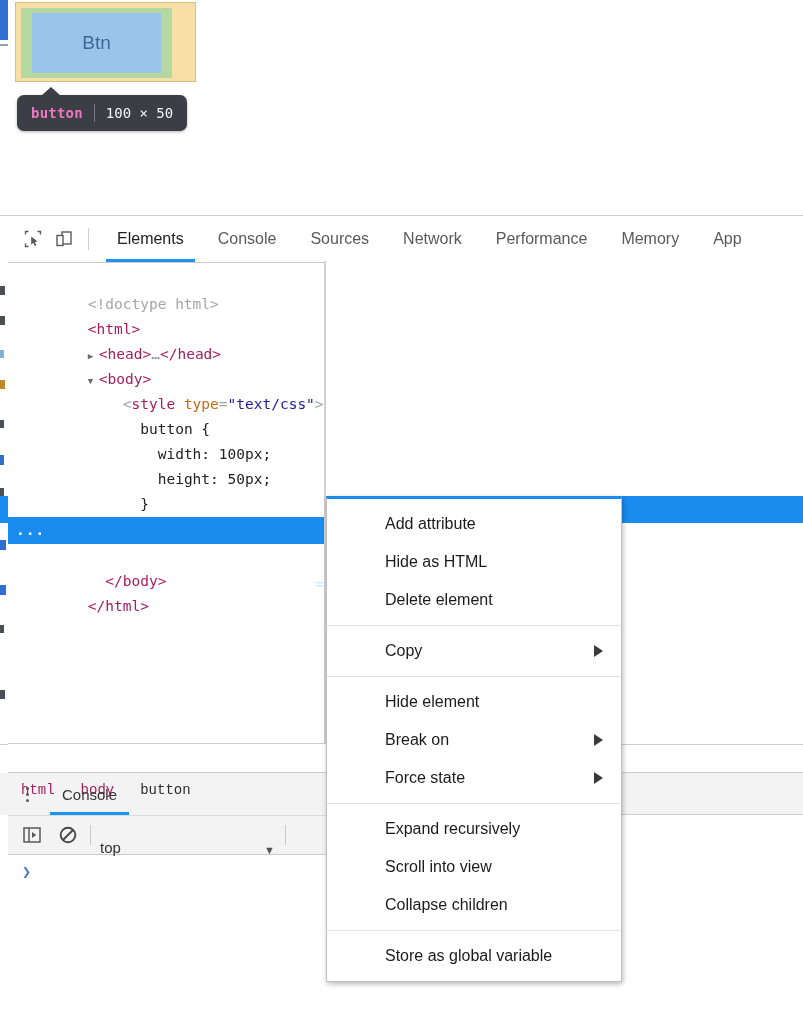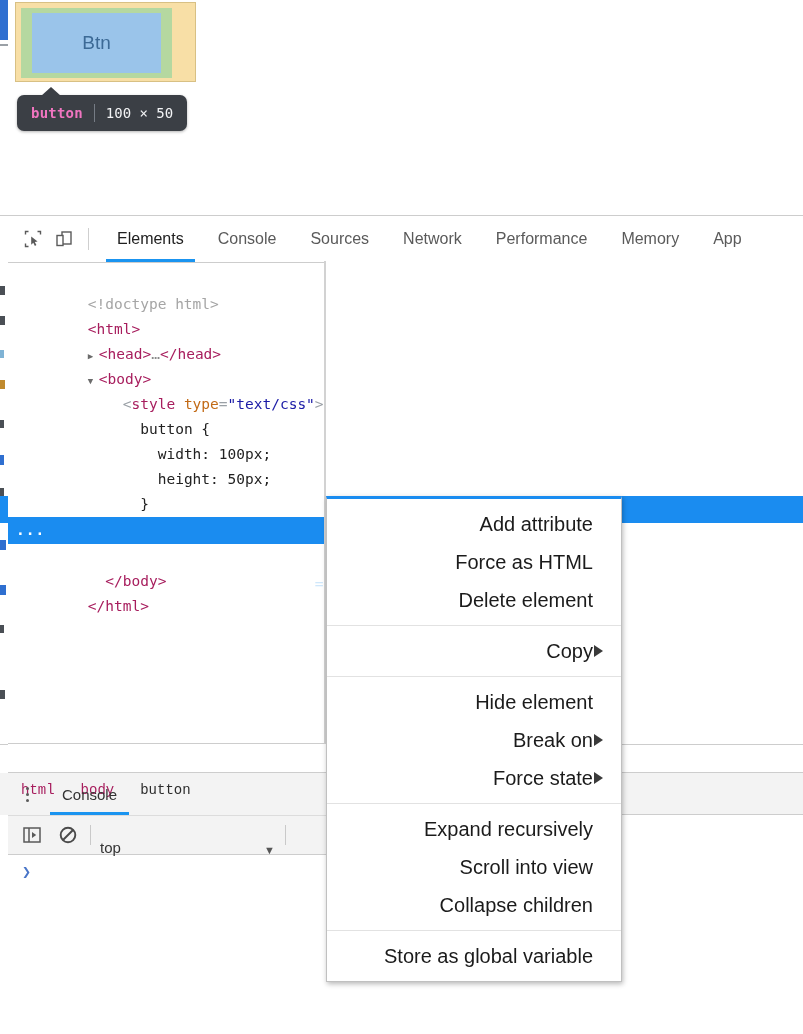--- a/index.html
+++ b/index.html
@@ -322,24 +322,23 @@
     box-shadow: 1px 2px 5px rgba(0,0,0,.28);
     box-sizing: border-box;
     z-index: 10;
     padding: 6px 0 6px 0;
   }
   .mi {
     position: relative;
     height: 38px;
     display: flex; align-items: center;
     padding-left: 58px; padding-right: 28px;
-    font-size: 20px;
+    font-size: 16px;
     color: #1b1b1b;
     white-space: nowrap;
-    justify-content: flex-end;
   }
   .mi .sub-caret {
     position: absolute; right: 18px; top: 50%;
     transform: translateY(-50%);
     width: 0; height: 0;
     border-top: 6px solid transparent;
     border-bottom: 6px solid transparent;
     border-left: 9px solid #3a3a3a;
   }
   .mi-sep { height: 1px; background: #e2e2e2; margin: 6px 0; }
@@ -528,21 +527,21 @@
   <div class="split-v"></div>
   <div class="drawer-right-1"></div>
   <div class="drawer-right-2"></div>
   <div class="drawer-right-3"></div>
 
   <div class="ctxmenu">
     <div class="mi">
         <span>Add attribute</span>
       </div>
     <div class="mi">
-        <span>Force as HTML</span>
+        <span>Hide as HTML</span>
       </div>
     <div class="mi">
         <span>Delete element</span>
       </div>
     <div class="mi-sep"></div>
     <div class="mi">
         <span>Copy</span>
         <span class="sub-caret"></span>
       </div>
     <div class="mi-sep"></div>

